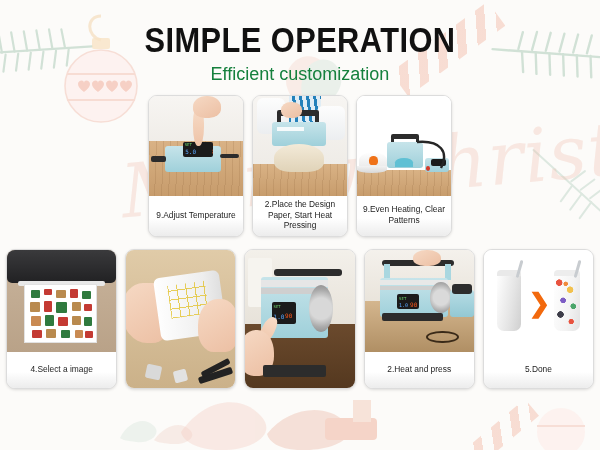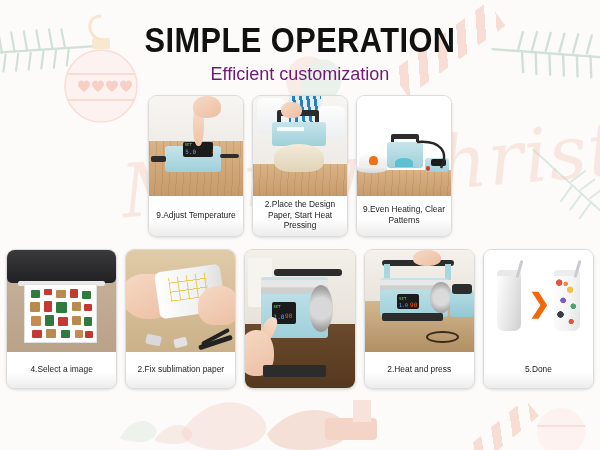--- a/index.html
+++ b/index.html
@@ -73,21 +73,21 @@
     font-size: 35px;
     font-weight: bold;
     letter-spacing: 0.5px;
     color: #111111;
     transform: scaleX(0.88);
     line-height: 1.05;
   }
 
   .subtitle {
     font-size: 18px;
-    color: #701a75;
+    color: #15803d;
     margin-top: 6px;
     line-height: 1.1;
   }
 
   
   .row {
     position: relative;
     z-index: 3;
     display: flex;
     justify-content: center;
@@ -509,21 +509,20 @@
           <div class="paper-roll" style="left:28%; top:18%; width:60%; height:46%; transform:rotate(-8deg);">
             <div class="grid-yellow" style="left:20%; top:14%; width:58%; height:52%; opacity:0.85;"></div>
           </div>
           <div class="hand" style="right:-2%; top:36%; width:36%; height:38%; border-radius:50% 42% 32% 40%;"></div>
           <div class="scissors" style="right:2%; bottom:6%; width:32%; height:5%; transform:rotate(-18deg);"></div>
           <div class="scissors" style="right:4%; bottom:12%; width:28%; height:4%; transform:rotate(-28deg);"></div>
           <div style="position:absolute; left:18%; bottom:6%; width:14%; height:10%; background:#d9d9d9; border-radius:2px; transform:rotate(12deg);"></div>
           <div style="position:absolute; left:44%; bottom:4%; width:12%; height:9%; background:#e2e2e2; border-radius:2px; transform:rotate(-14deg);"></div>
         </div>
       </div>
-      <div class="card-caption">2.Fix sublimation paper</div>
     </div>
 
     <div class="card">
       <div class="card-photo">
         <div class="scene">
           <div class="wall" style="height:56%; background:linear-gradient(#f3f0ea,#e7e2d9);"></div>
           <div class="wood" style="height:46%; background:linear-gradient(#6b4a2d,#54381f);"></div>
           <div style="position:absolute; left:2%; top:6%; width:22%; height:36%; background:#f6f4ef; border-radius:2px;"></div>
           <div class="press-dark" style="left:26%; top:14%; width:62%; height:5%; border-radius:3px;"></div>
           <div class="press-body" style="left:14%; top:20%; width:62%; height:44%;"></div>

